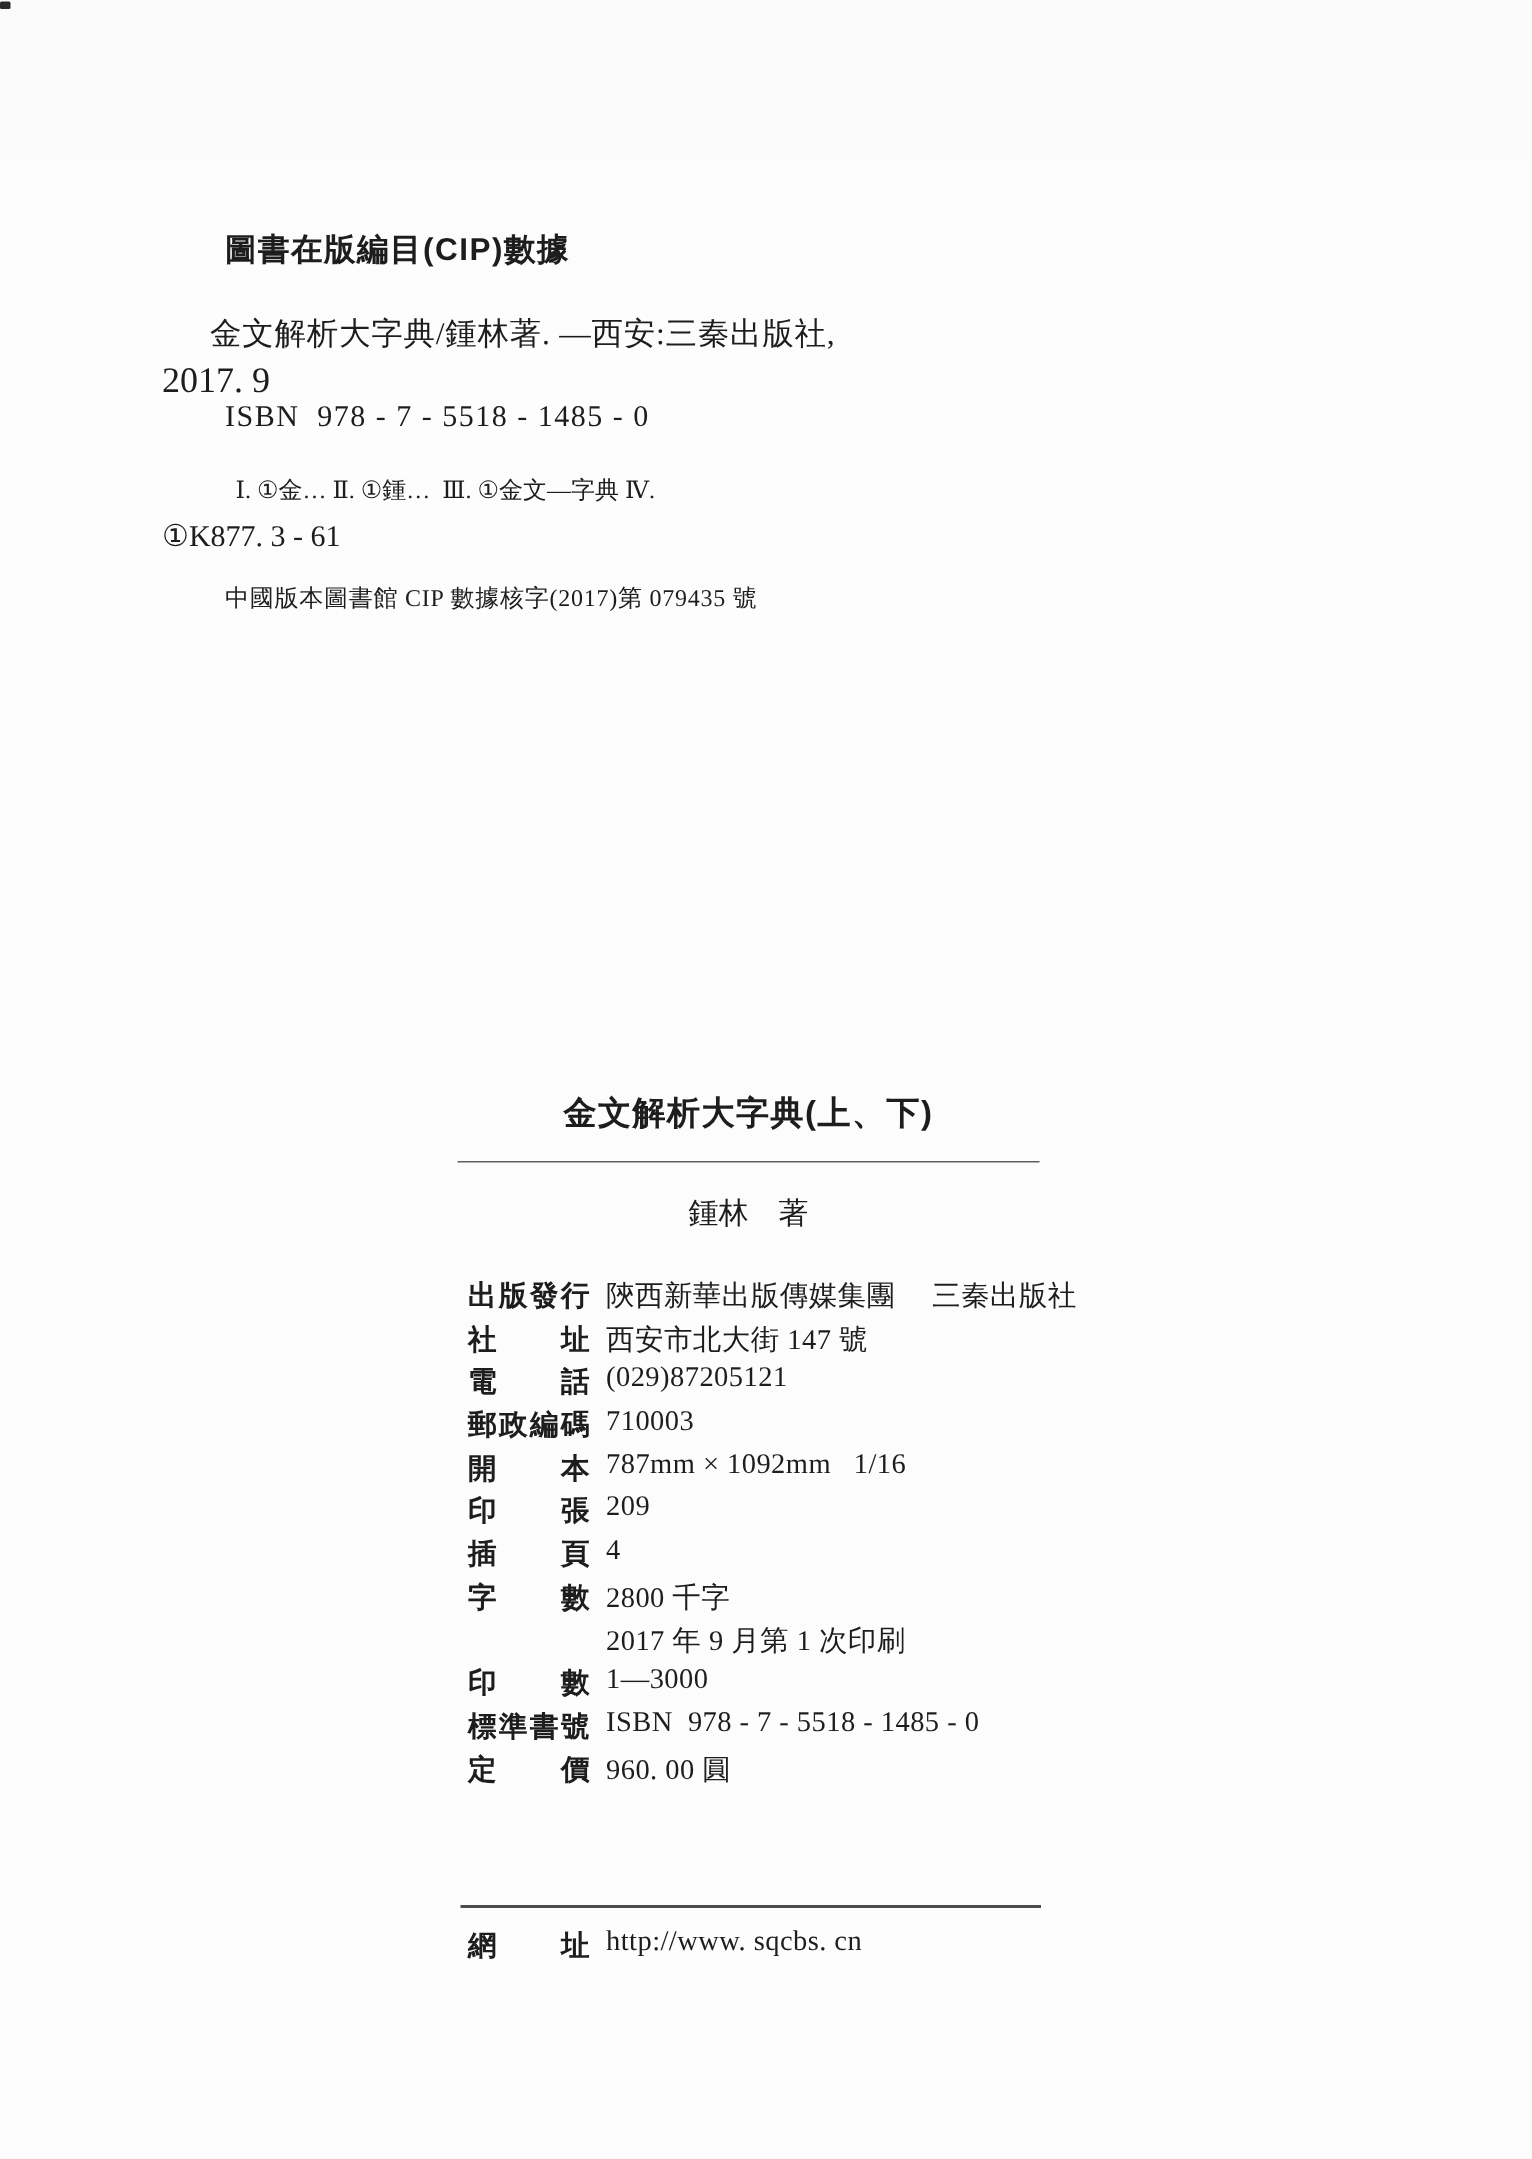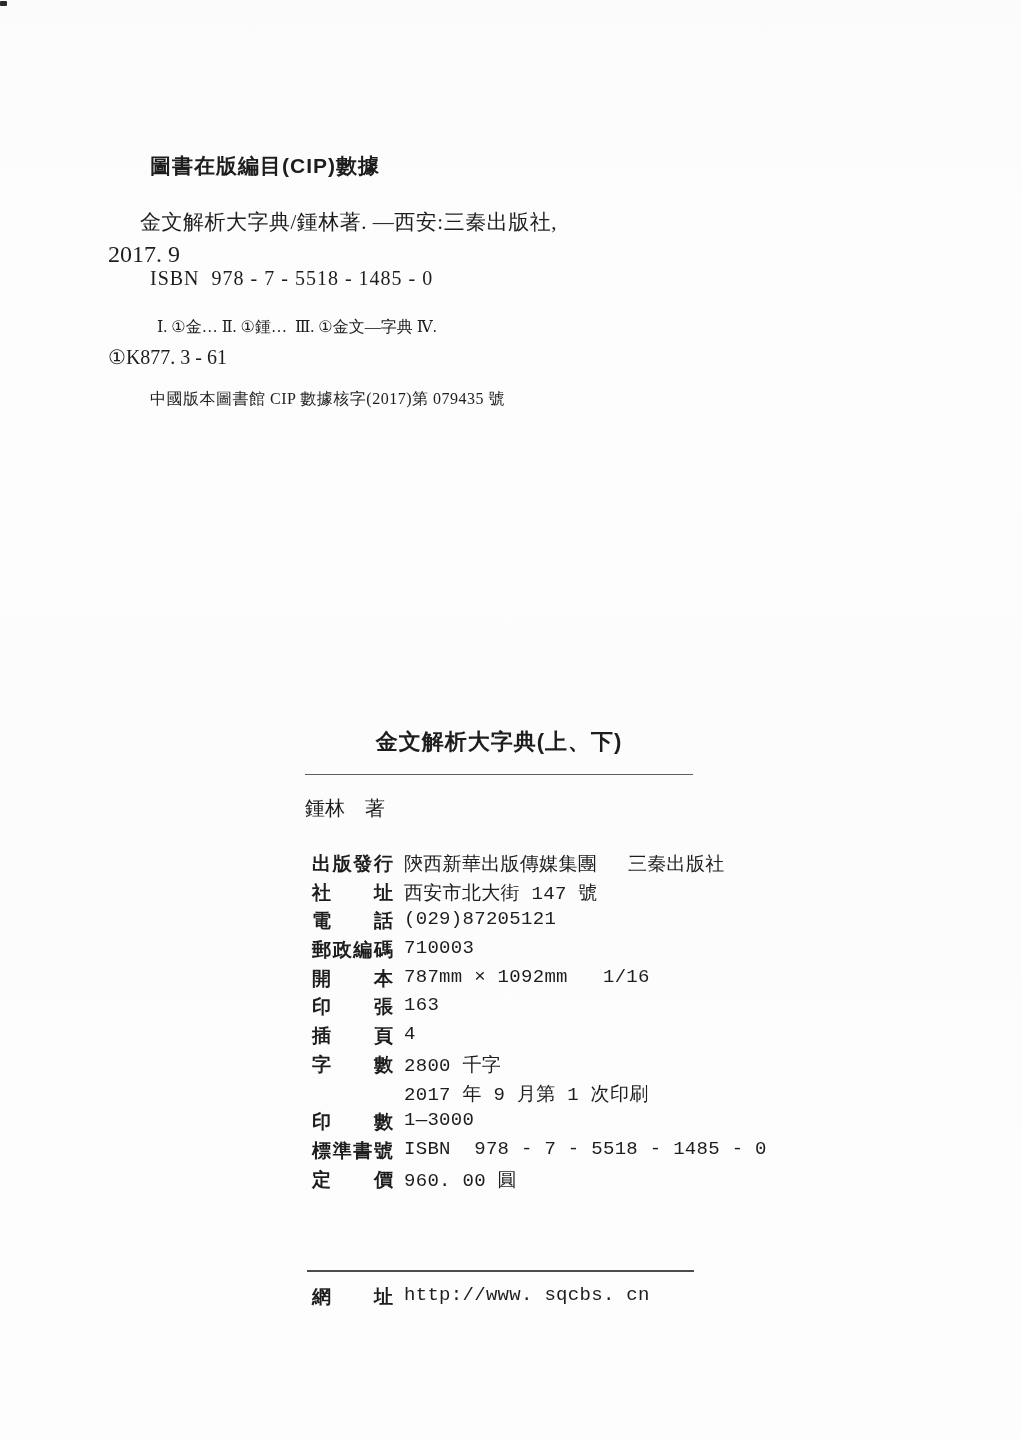--- a/index.html
+++ b/index.html
@@ -34,36 +34,36 @@
   .book-title {
     left: 305px; top: 727px; width: 388px;
     text-align: center; font-size: 22px; letter-spacing: 1px;
   }
   .title-rule {
     position: absolute; left: 305px; top: 774px; width: 388px; height: 1px;
     background: #5f5f5f;
   }
   .book-author {
     left: 305px; top: 795px; width: 388px;
-    text-align: left; font-size: 20px;
+    text-align: center; font-size: 20px;
   }
 
   
   #colophon { position: absolute; left: 312px; top: 851px; }
   .row { display: flex; align-items: flex-start; height: 28.7px; }
   .lbl {
     display: inline-block; width: 81px;
     font-family: "Liberation Sans", "DejaVu Sans", sans-serif;
     font-weight: 700; font-size: 19px;
     text-align: justify; text-align-last: justify;
     white-space: normal;
   }
   .val {
     margin-left: 11px; font-size: 19px; white-space: pre;
-    font-family: Liberation Mono, monospace;
+    font-family: Liberation Serif, serif;
     letter-spacing: 0.3px;
   }
   .footer-rule {
     position: absolute; left: 307px; top: 1270px; width: 387px; height: 2px;
     background: #4c4c4c;
   }
   #footer-row { position: absolute; left: 312px; top: 1284px; }
 
   
   .corner-speck {
@@ -105,21 +105,21 @@
     <div class="row">
       <span class="lbl">郵政編碼</span>
       <span class="val">710003</span>
     </div>
     <div class="row">
       <span class="lbl">開本</span>
       <span class="val">787mm × 1092mm   1/16</span>
     </div>
     <div class="row">
       <span class="lbl">印張</span>
-      <span class="val">163</span>
+      <span class="val">209</span>
     </div>
     <div class="row">
       <span class="lbl">插頁</span>
       <span class="val">4</span>
     </div>
     <div class="row">
       <span class="lbl">字數</span>
       <span class="val">2800 千字</span>
     </div>
     <div class="row">

